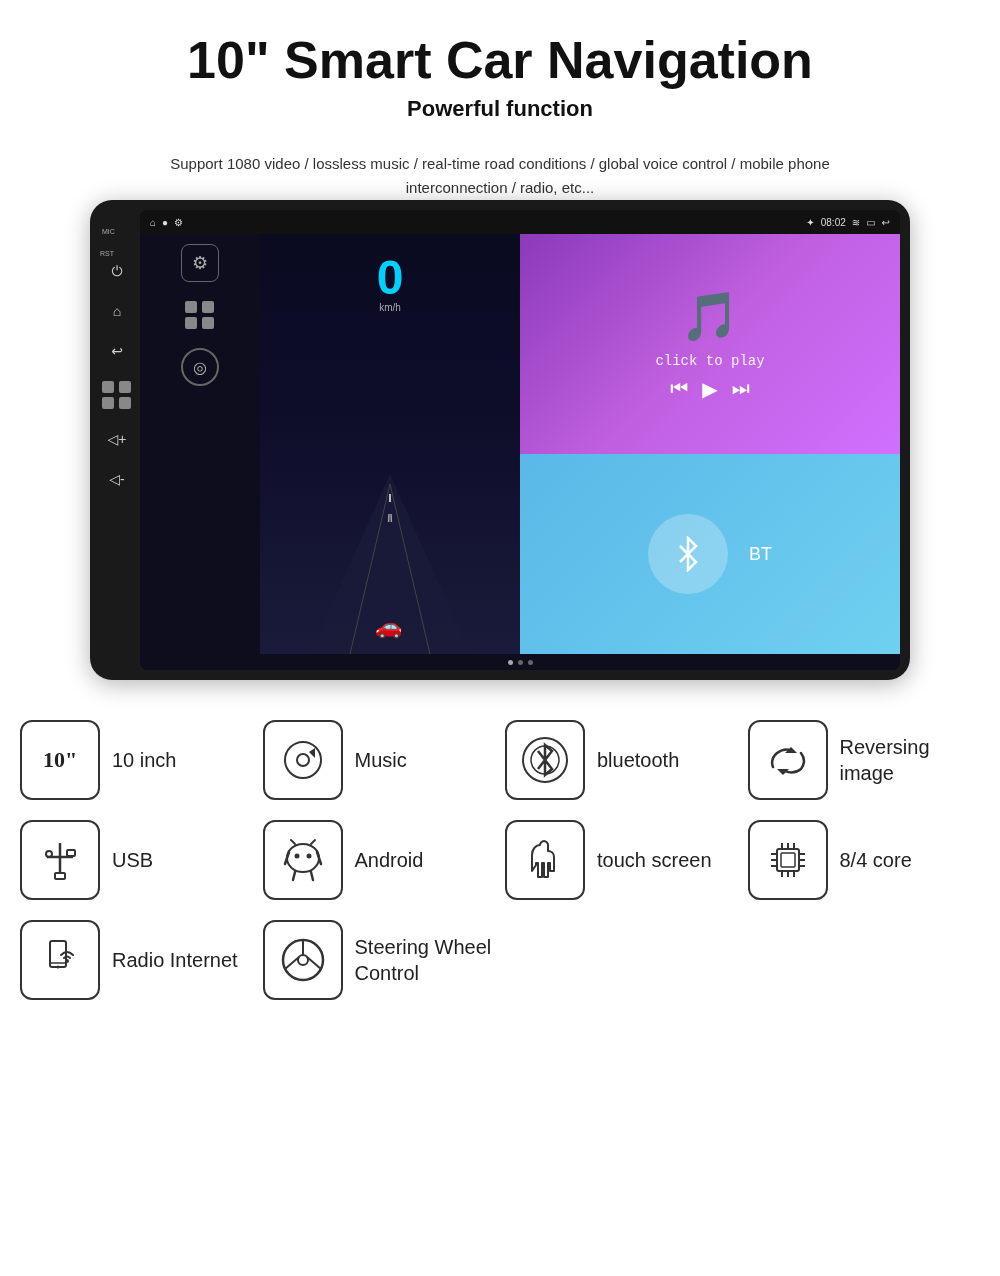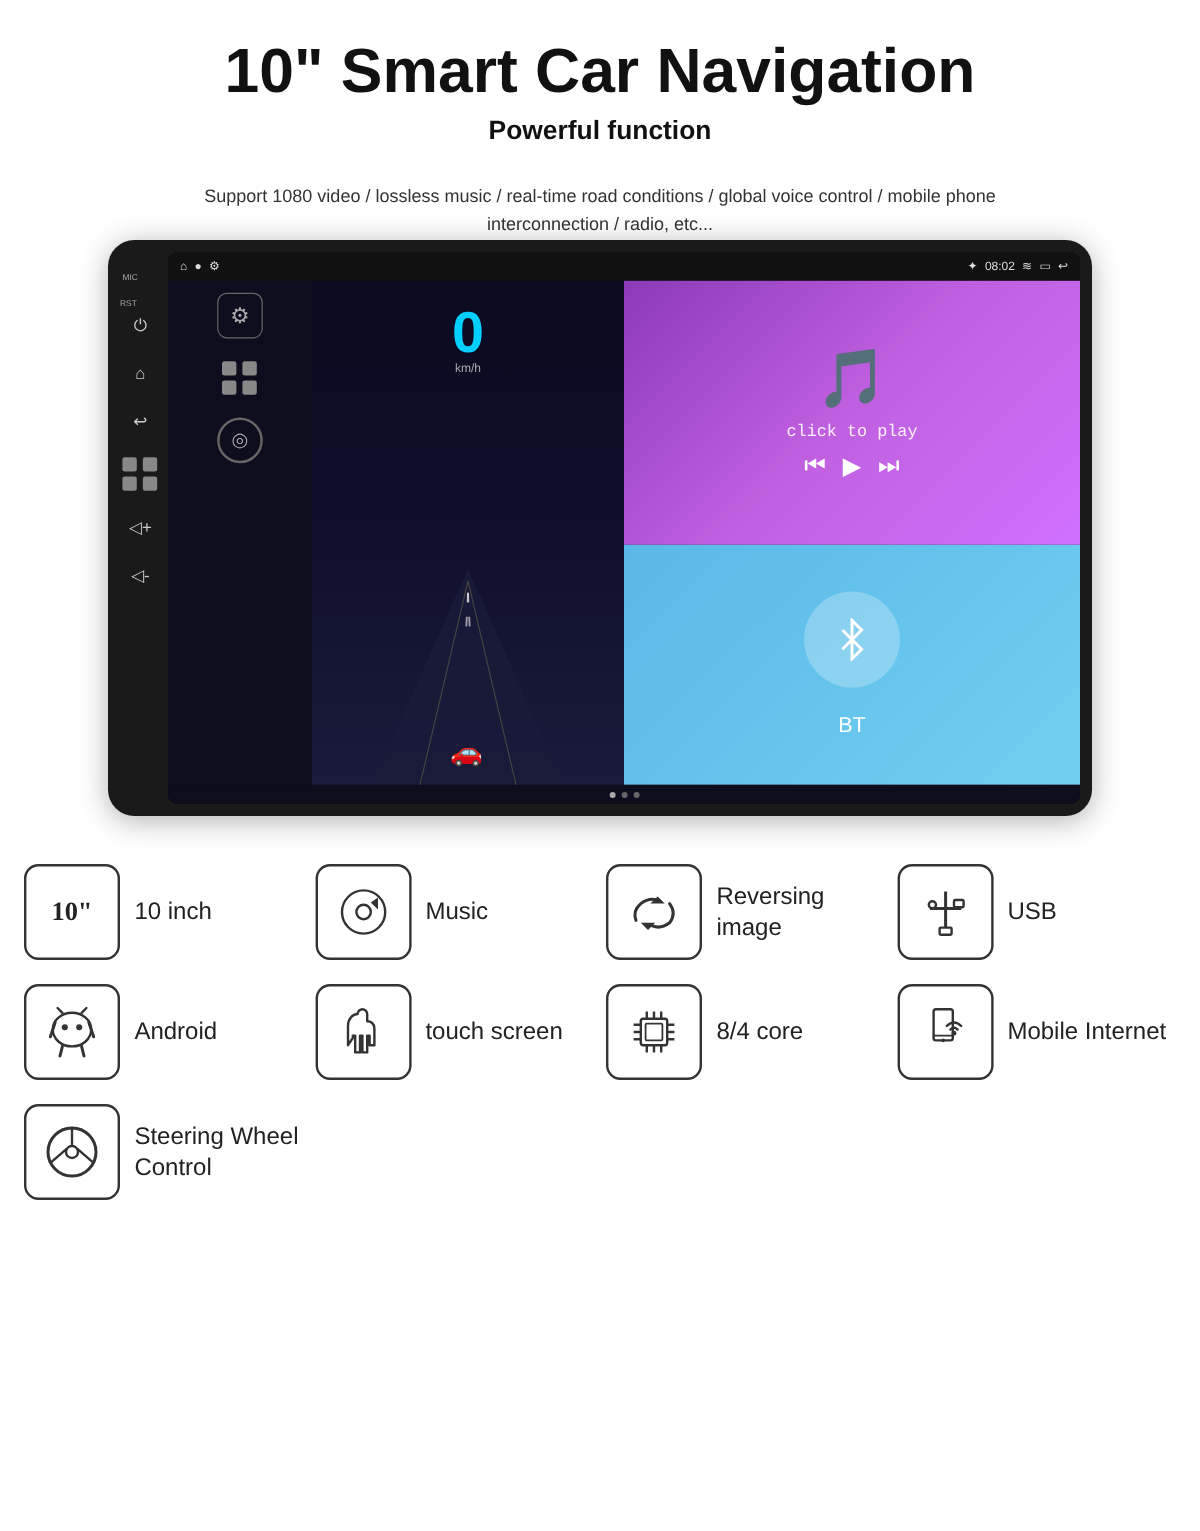--- a/index.html
+++ b/index.html
@@ -216,21 +216,21 @@
     .click-to-play {
       font-size: 14px;
       color: rgba(255,255,255,0.9);
       font-family: Liberation Mono, monospace;
     }
 
     .bt-panel {
       background: linear-gradient(135deg, #5ab8e8 0%, #70d0f0 100%);
       flex: 1;
       display: flex;
-      flex-direction: column;
+      flex-direction: row;
       align-items: center;
       justify-content: center;
       gap: 21px;
     }
     .bt-circle {
       width: 80px;
       height: 80px;
       background: rgba(255,255,255,0.25);
       border-radius: 50%;
       display: flex;
@@ -421,20 +421,30 @@
       <svg width="44" height="44" viewBox="0 0 44 44">
         <circle cx="22" cy="22" r="18" fill="none" stroke="#333" stroke-width="2"></circle>
         <circle cx="22" cy="22" r="6" fill="none" stroke="#333" stroke-width="2"></circle>
         <path d="M28 14 L34 10 L34 20 Z" fill="#333"></path>
       </svg>
     </div>
     <span class="feature-label">Music</span>
   </div>
 
 
+  <div class="feature-item">
+    <div class="feature-icon-box">
+      <svg width="54" height="54" viewBox="0 0 54 54">
+        <circle cx="27" cy="27" r="22" fill="none" stroke="#333" stroke-width="2"></circle>
+        <circle cx="27" cy="27" r="14" fill="none" stroke="#333" stroke-width="1.5"></circle>
+        <polyline points="20,18 34,36 27,42 27,12 34,18 20,36" fill="none" stroke="#333" stroke-width="2.5"></polyline>
+      </svg>
+    </div>
+    <span class="feature-label">bluetooth</span>
+  </div>
 
   <div class="feature-item">
     <div class="feature-icon-box">
       <svg width="46" height="42" viewBox="0 0 46 42">
         <path d="M8 28 Q5 20 12 14 Q20 8 28 12" fill="none" stroke="#333" stroke-width="2.5" stroke-linecap="round"></path>
         <polygon points="26,8 32,14 20,14" fill="#333"></polygon>
         <path d="M36 14 Q42 22 36 30 Q28 36 20 32" fill="none" stroke="#333" stroke-width="2.5" stroke-linecap="round"></path>
         <polygon points="18,36 12,30 24,30" fill="#333"></polygon>
       </svg>
     </div>
@@ -512,21 +522,21 @@
       <svg width="50" height="50" viewBox="0 0 50 50">
         <rect x="15" y="6" width="16" height="26" rx="2" fill="none" stroke="#333" stroke-width="2"></rect>
         <line x1="15" y1="28" x2="31" y2="28" stroke="#333" stroke-width="1.5"></line>
         <circle cx="23" cy="32" r="1.5" fill="#333"></circle>
 
         <path d="M26 20 Q32 14 38 20" fill="none" stroke="#333" stroke-width="2" stroke-linecap="round"></path>
         <path d="M29 23 Q32 20 35 23" fill="none" stroke="#333" stroke-width="2" stroke-linecap="round"></path>
         <circle cx="32" cy="26" r="2" fill="#333"></circle>
       </svg>
     </div>
-    <span class="feature-label">Mobile Internet</span>
+    <span class="feature-label">Radio Internet</span>
   </div>
 
   <div class="feature-item">
     <div class="feature-icon-box">
       <svg width="50" height="50" viewBox="0 0 50 50">
         <circle cx="25" cy="25" r="20" fill="none" stroke="#333" stroke-width="2.5"></circle>
         <circle cx="25" cy="25" r="5" fill="none" stroke="#333" stroke-width="2"></circle>
         <line x1="25" y1="20" x2="25" y2="5" stroke="#333" stroke-width="2"></line>
         <line x1="21" y1="22" x2="7" y2="34" stroke="#333" stroke-width="2"></line>
         <line x1="29" y1="22" x2="43" y2="34" stroke="#333" stroke-width="2"></line>

